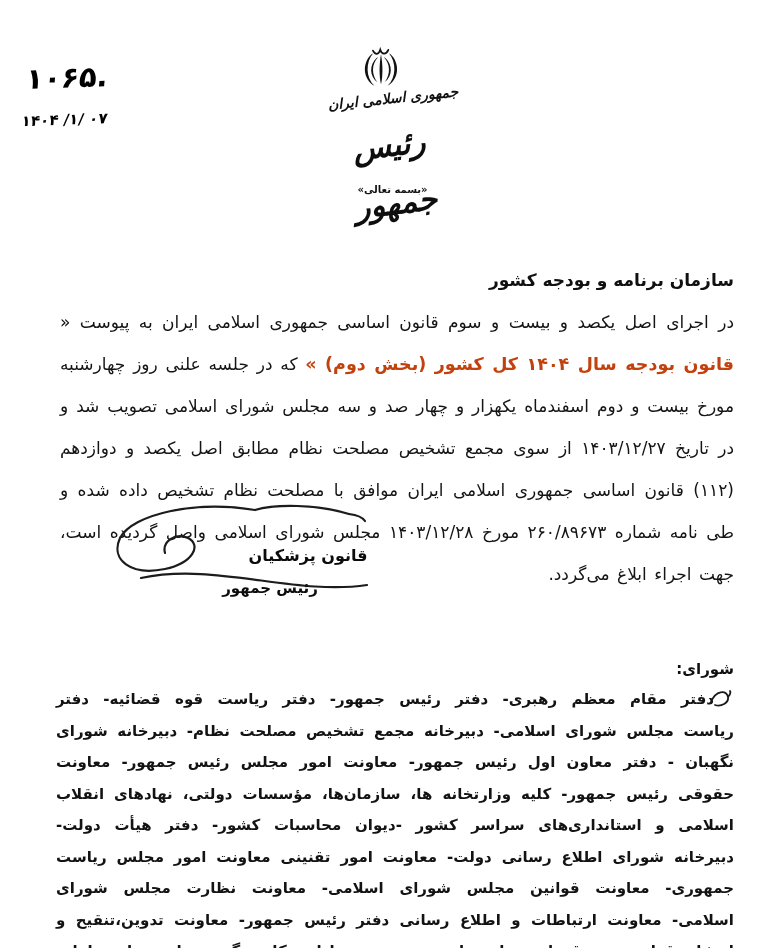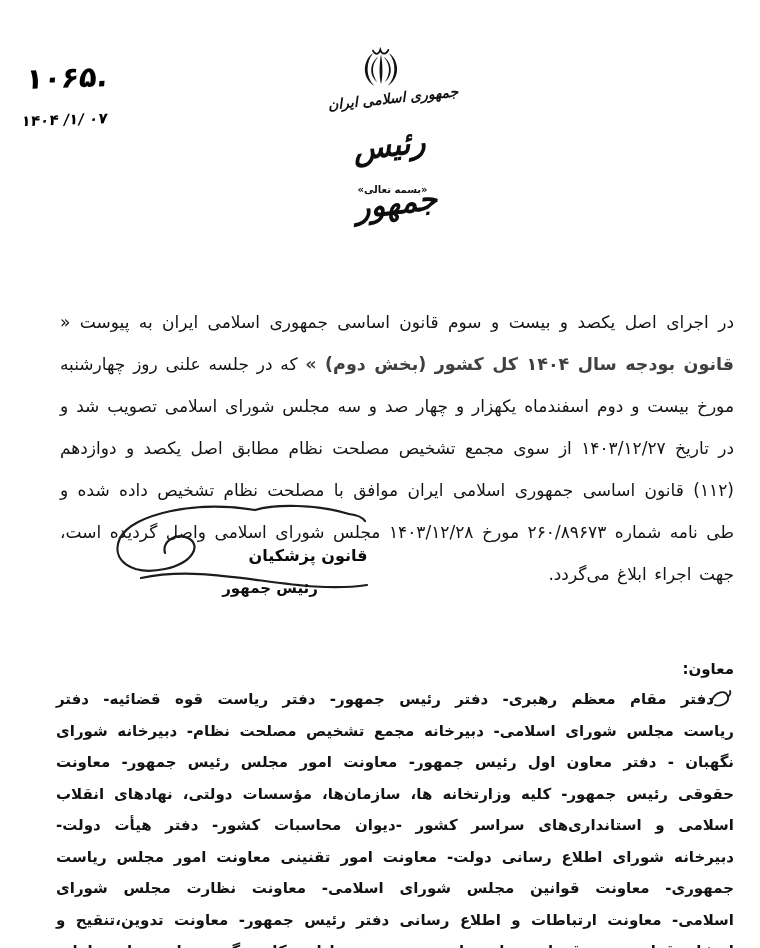--- a/index.html
+++ b/index.html
@@ -42,21 +42,21 @@
   
   .recipient {
     position:absolute; top:270px; right:26px; left:60px;
     direction:rtl; text-align:right; font-size:17px; font-weight:bold; color:#101010;
   }
   .body-par {
     position:absolute; top:301px; right:26px; left:60px;
     direction:rtl; text-align:justify; text-align-last:right;
     font-size:17px; line-height:42px; word-spacing:2px; color:#141414;
   }
-  .body-par .law-bold { font-weight:bold; font-size:17.5px; color:#404040;margin-top:8px; }
+  .body-par .law-bold { font-weight:bold; font-size:17.5px; color:#c2410c;margin-top:8px; }
   
   .sig-svg { position:absolute; left:105px; top:498px; width:280px; height:110px; }
   .sig-name {
     position:absolute; left:238px; top:546px; width:140px;
     direction:rtl; text-align:center; font-size:16px; font-weight:bold; color:#0c0c0c;
   }
   .sig-title {
     position:absolute; left:210px; top:579px; width:120px;
     direction:rtl; text-align:center; font-size:15px; font-weight:bold; color:#0c0c0c;
   }
@@ -93,34 +93,35 @@
       <path d="M30 14 C27.4 28 27.4 44 30 55 C32.6 44 32.6 28 30 14 Z"></path>
     </g>
 
     <path d="M19 9 c3 6 8 6 10 -1 c2 7 8 7 11 0" fill="none" stroke="#121212" stroke-width="2.4" stroke-linecap="round"></path>
   </svg>
 
   <div class="lh-country">جمهوری اسلامی ایران</div>
   <div class="lh-office">رئیس جمهور</div>
   <div class="basmala">«بسمه تعالی»</div>
 
+  <div class="recipient">سازمان برنامه و بودجه کشور</div>
 
   <p class="body-par"><span>در اجرای اصل یکصد و بیست و سوم قانون اساسی جمهوری اسلامی ایران به پیوست « </span><span class="law-bold">قانون بودجه سال ۱۴۰۴ کل کشور (بخش دوم) »</span><span> که در جلسه علنی روز چهارشنبه مورخ بیست و دوم اسفندماه یکهزار و چهار صد و سه مجلس شورای اسلامی تصویب شد و در تاریخ ۱۴۰۳/۱۲/۲۷ از سوی مجمع تشخیص مصلحت نظام مطابق اصل یکصد و دوازدهم (۱۱۲) قانون اساسی جمهوری اسلامی ایران موافق با مصلحت نظام تشخیص داده شده و طی نامه شماره ۲۶۰/۸۹۶۷۳ مورخ ۱۴۰۳/۱۲/۲۸ مجلس شورای اسلامی واصل گردیده است، جهت اجراء ابلاغ می‌گردد.</span></p>
 
   <svg class="sig-svg" viewBox="0 0 280 110">
     <g fill="none" stroke="#1c1c1c" stroke-width="2.2" stroke-linecap="round">
       <path d="M244 16 C212 6 170 6 150 12 C90 2 28 16 15 40 C5 62 26 78 60 71 C88 65 97 47 83 40 C70 34 57 44 60 55"></path>
       <path d="M244 16 C252 17 258 20 260 23"></path>
       <path d="M36 80 C110 64 190 98 262 87"></path>
     </g>
   </svg>
   <div class="sig-name">قانون پزشکیان</div>
   <div class="sig-title">رئیس جمهور</div>
 
-  <div class="cc-label">معاون:</div>
+  <div class="cc-label">شورای:</div>
 
   <div class="cc-block">
     <svg class="cc-checkmark" viewBox="0 0 24 22">
       <path d="M3 15 C8 3 18 3 20 10 C21 16 13 20 7 18 M20 10 C22 8 23 6 22 4" fill="none" stroke="#1a1a1a" stroke-width="1.8" stroke-linecap="round"></path>
     </svg>
     <p class="cc-list">دفتر مقام معظم رهبری- دفتر رئیس جمهور- دفتر ریاست قوه قضائیه- دفتر ریاست مجلس شورای اسلامی- دبیرخانه مجمع تشخیص مصلحت نظام- دبیرخانه شورای نگهبان - دفتر معاون اول رئیس جمهور- معاونت امور مجلس رئیس جمهور- معاونت حقوقی رئیس جمهور- کلیه وزارتخانه ها، سازمان‌ها، مؤسسات دولتی، نهادهای انقلاب اسلامی و استانداری‌های سراسر کشور -دیوان محاسبات کشور- دفتر هیأت دولت- دبیرخانه شورای اطلاع رسانی دولت- معاونت امور تقنینی معاونت امور مجلس ریاست جمهوری- معاونت قوانین مجلس شورای اسلامی- معاونت نظارت مجلس شورای اسلامی- معاونت ارتباطات و اطلاع رسانی دفتر رئیس جمهور- معاونت تدوین،تنقیح و انتشار قوانین و مقررات نهاد ریاست جمهوری- اداره کل پیگیری طرح ها و لوایح معاونت امور مجلس ریاست جمهوری- اداره کل اسناد و تنقیح قوانین مجلس شورای اسلامی- اداره کل تدوین قوانین مجلس شورای اسلامی- سامانه ملی قوانین و مقررات جمهوری اسلامی ایران- روزنامه رسمی جمهوری اسلامی ایران</p>
 
   </div>
 
 </div>

